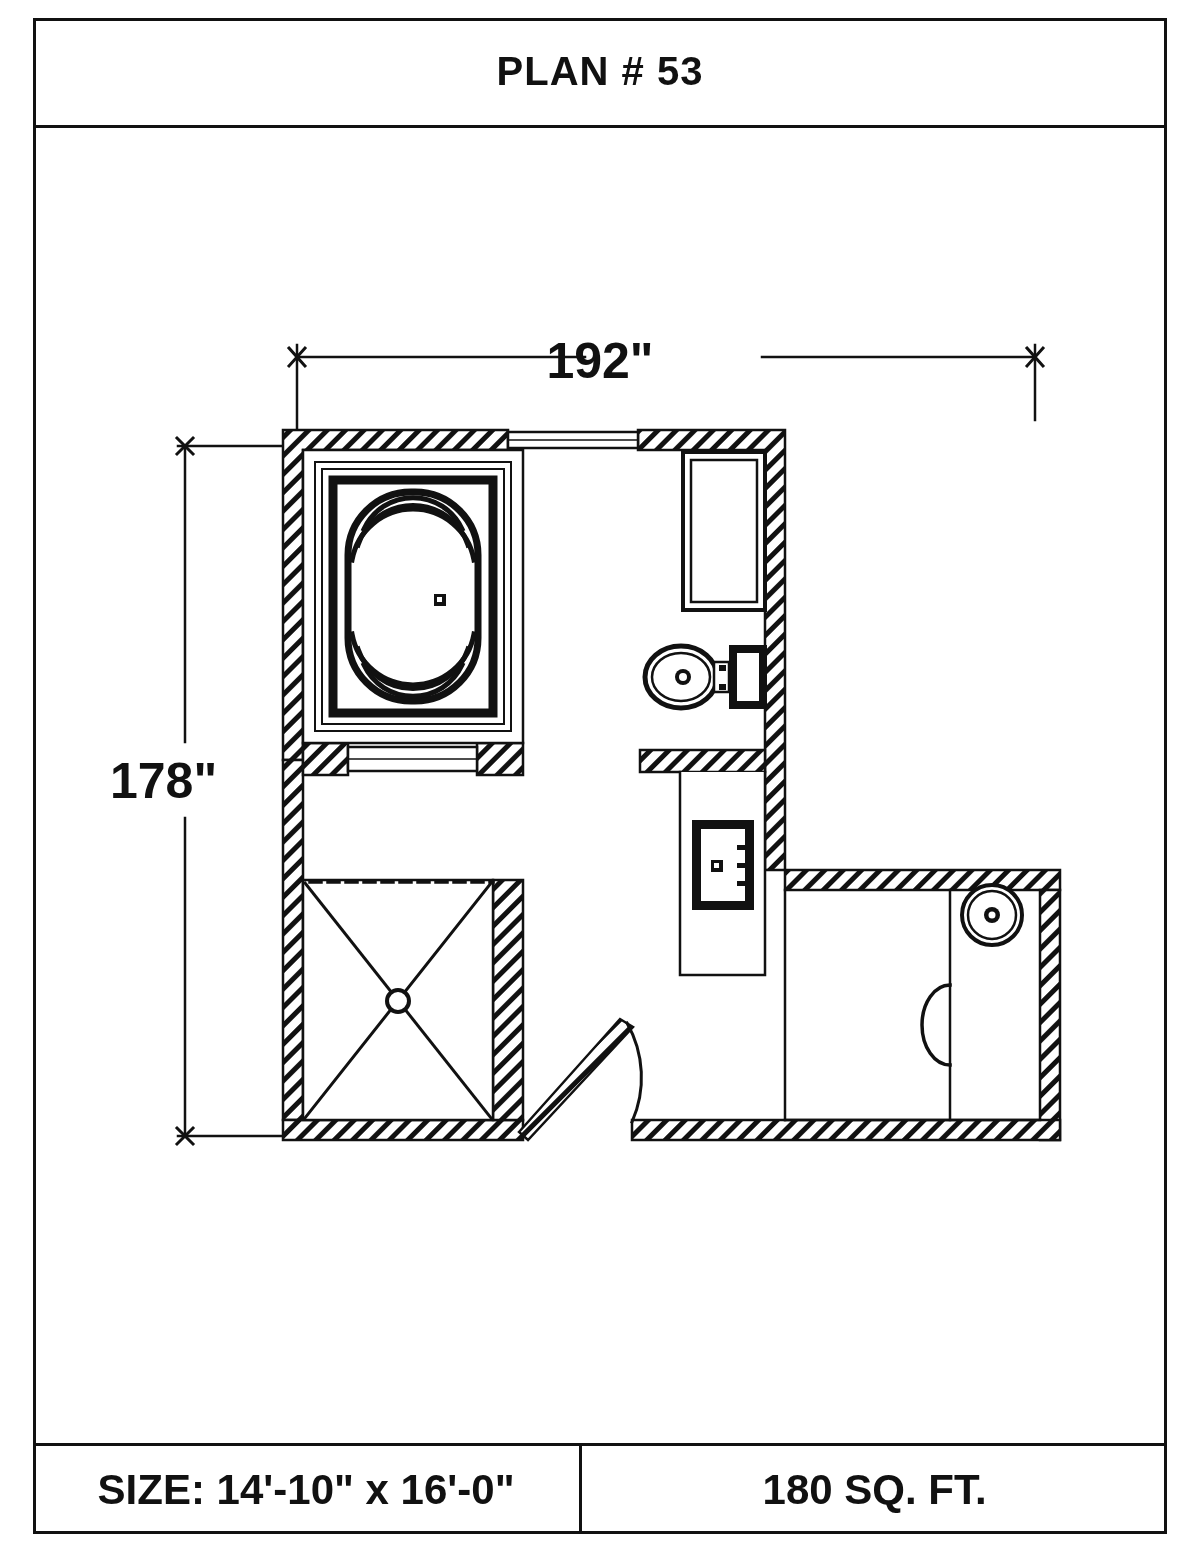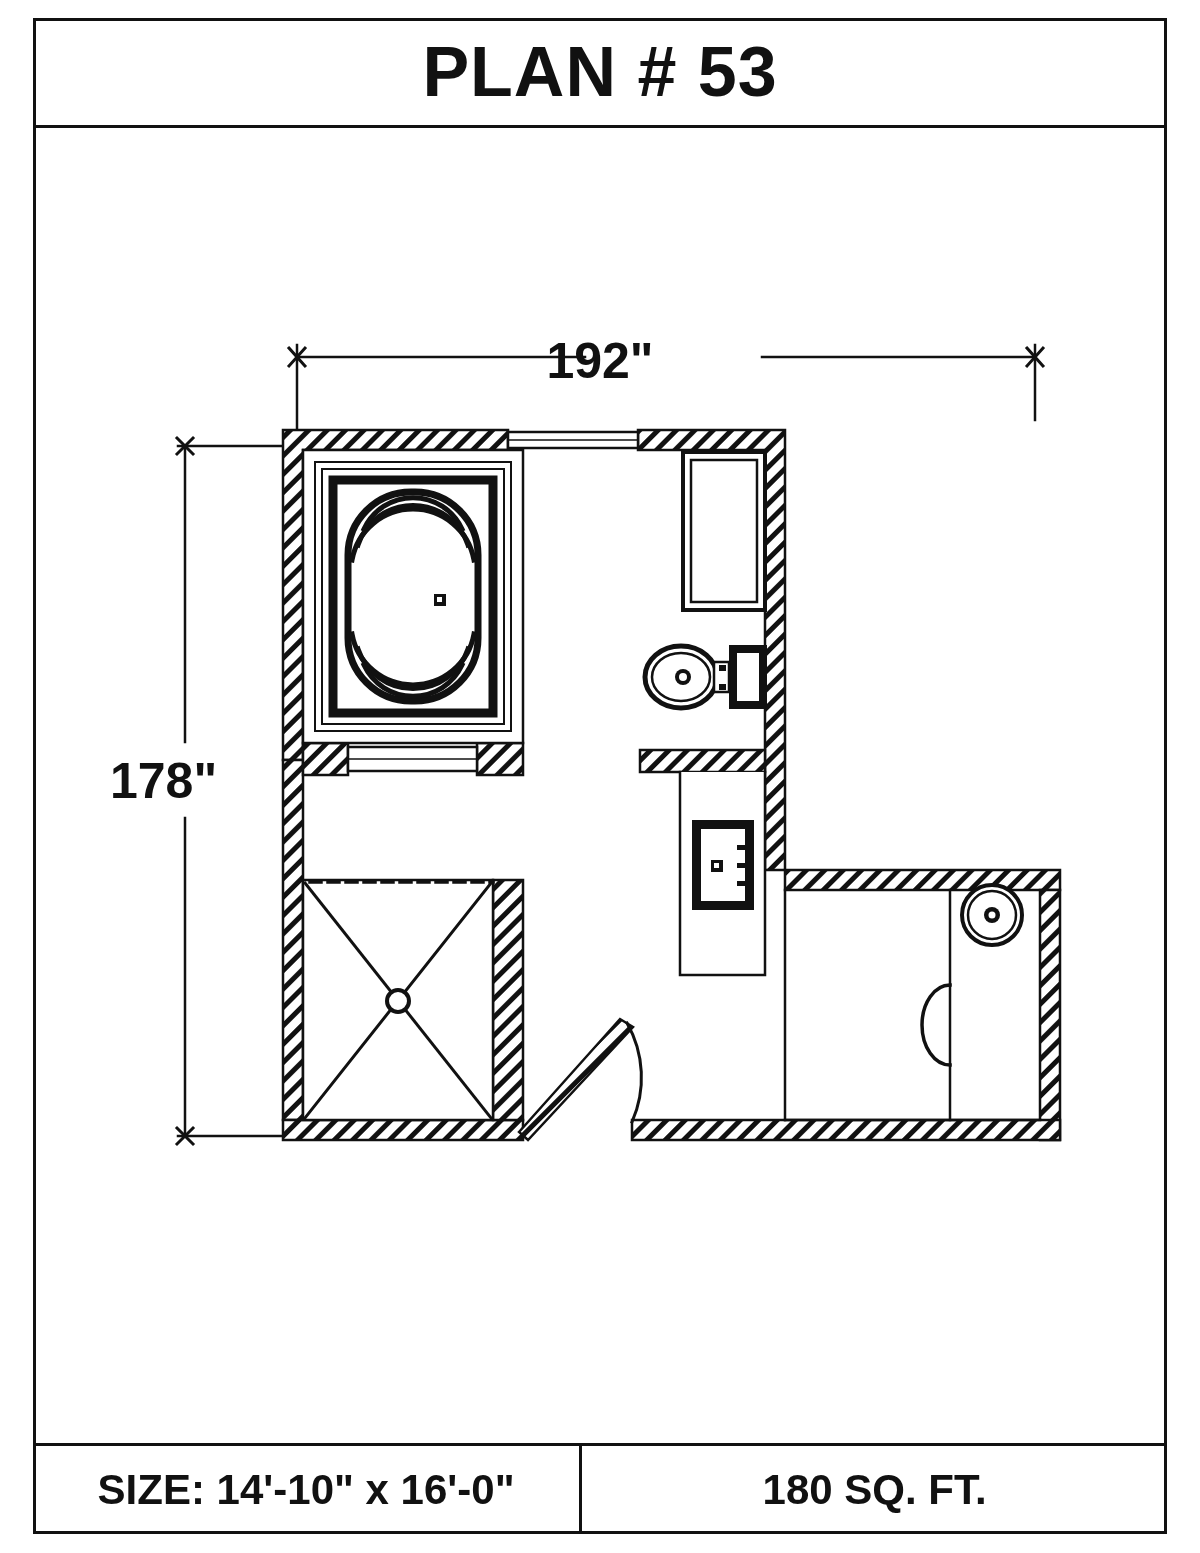--- a/index.html
+++ b/index.html
@@ -36,21 +36,21 @@
     top: 18px;
     width: 1134px;
     height: 110px;
     border-bottom: 3px solid #111111;
     box-sizing: border-box;
     display: flex;
     align-items: center;
     justify-content: center;
   }
   .title-text {
-    font-size: 70px;
+    font-size: 40px;
     font-weight: bold;
     letter-spacing: 1px;
     color: #111111;
     white-space: nowrap;
   }
   
   .footer-bar {
     position: absolute;
     left: 33px;
     top: 1443px;

